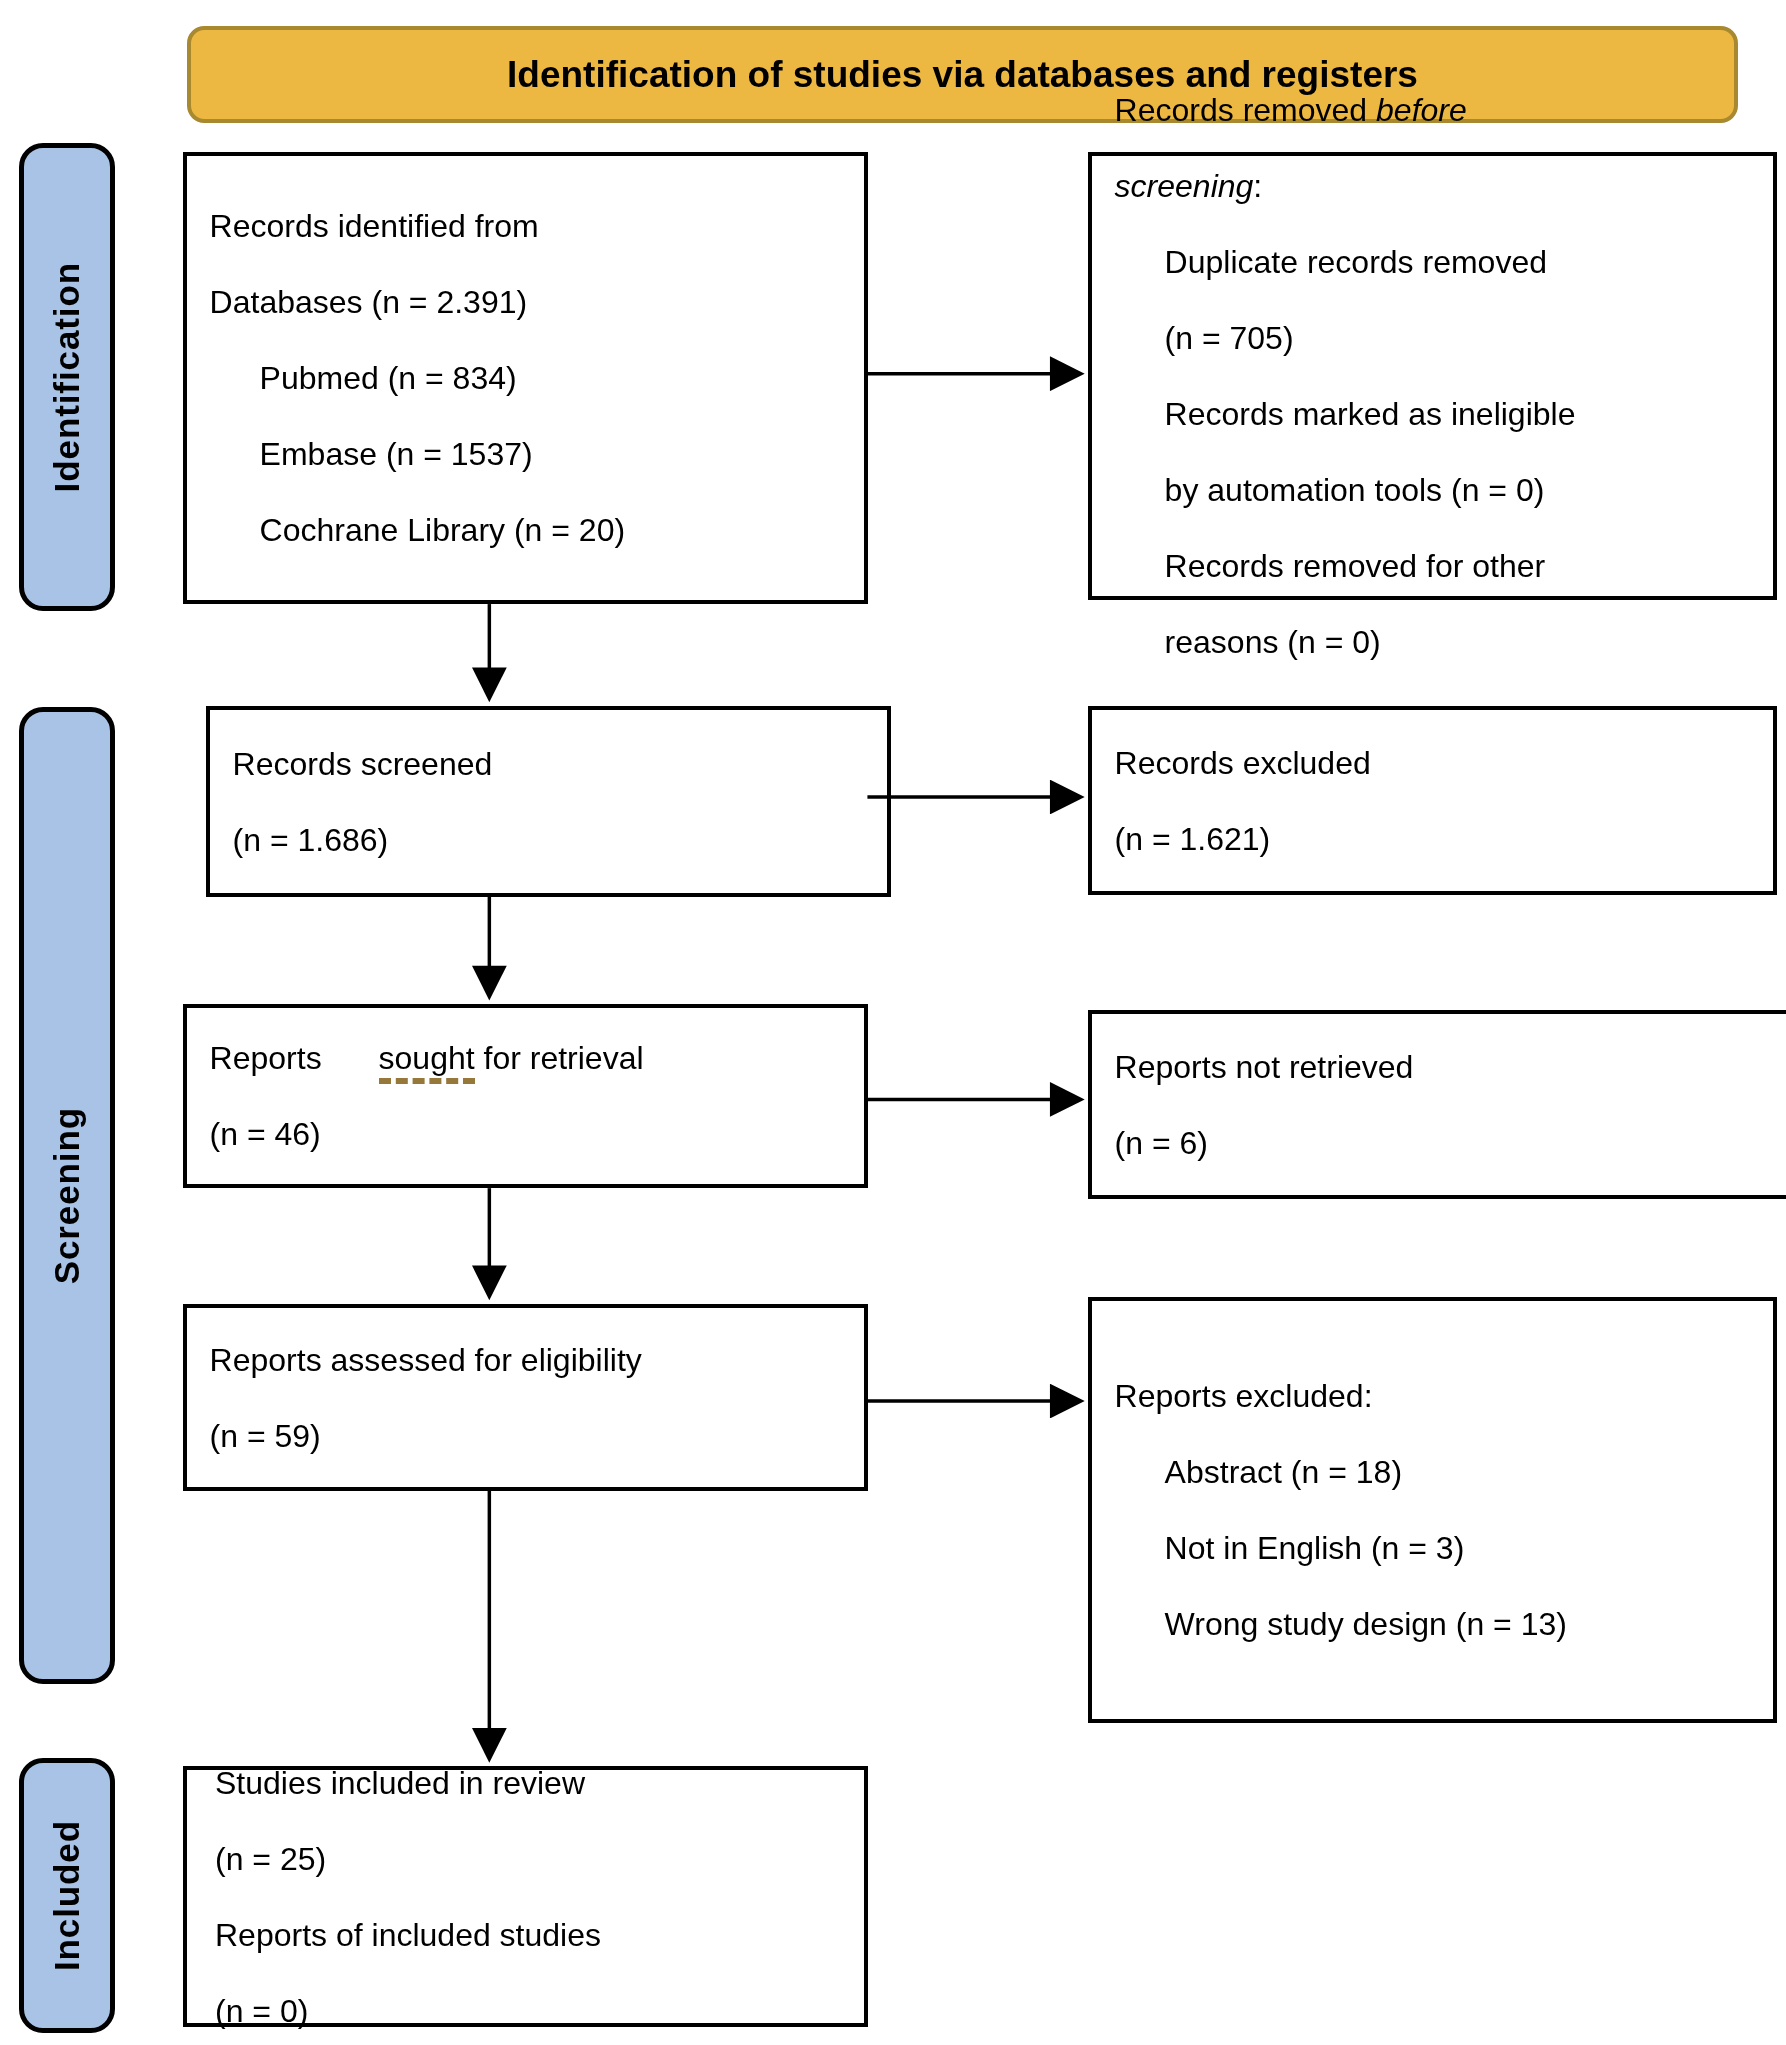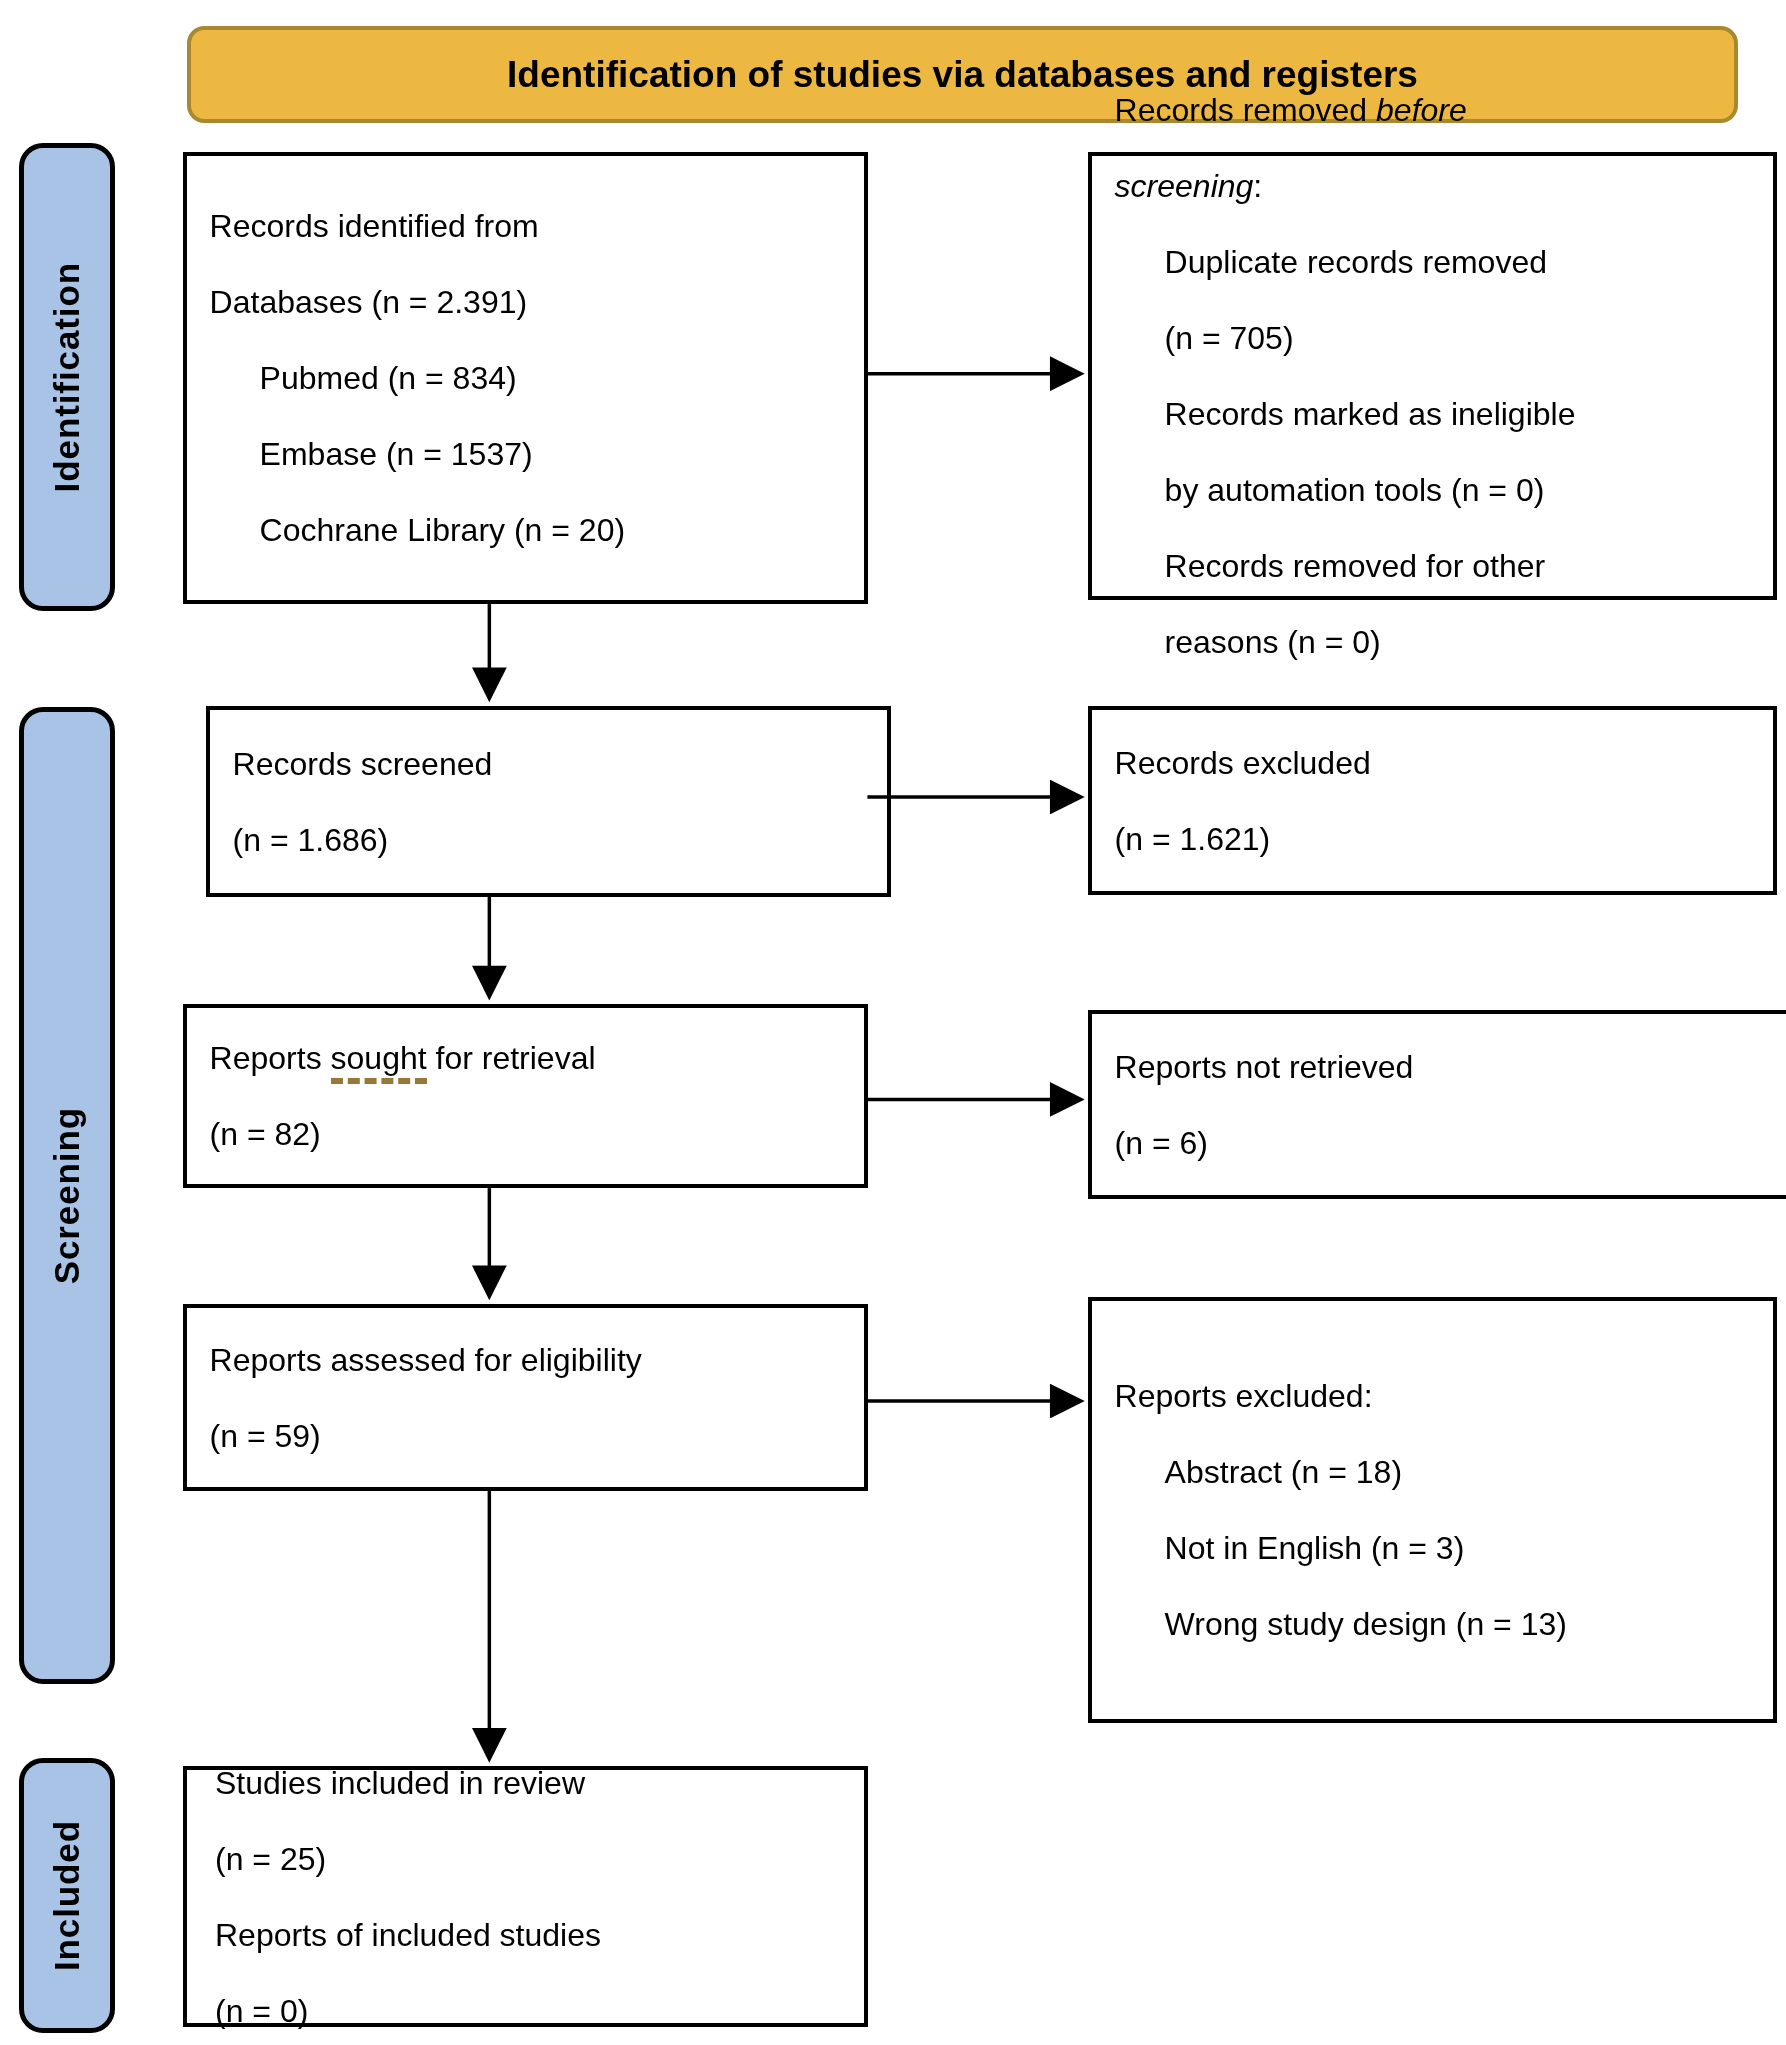--- a/index.html
+++ b/index.html
@@ -30,21 +30,21 @@
     writing-mode:vertical-rl;transform:rotate(180deg);
     font-weight:bold;font-size:35px;letter-spacing:0.9px;
   }
   .box{
     position:absolute;background:#ffffff;border:4.3px solid var(--box-border);
     box-sizing:border-box;display:flex;flex-direction:column;justify-content:center;
     font-size:32px;line-height:48px;padding:0 15.6px 0 22.6px;gap:28px;
   }
   .indent{padding-left:50px;}
   .it{font-style:italic;}
-  .dashed-underline{border-bottom:6px dashed var(--underline);padding-bottom:1.7px;}
+  .dashed-underline{border-bottom:6px dashed var(--underline);padding-bottom:1.7px;margin-left:48px;}
   svg.arrows{position:absolute;left:0;top:0;pointer-events:none;}
 </style>
 </head>
 <body>
 
 <div class="canvas">
 
   <div class="banner">
     <span>Identification of studies via databases and registers</span>
   </div>
@@ -71,21 +71,21 @@
     <div>Records screened</div>
     <div>(n = 1.686)</div>
   </div>
 
   <div class="box" style="left:183px;top:1004px;width:685px;height:184px;">
     <div>
       <span>Reports</span>
       <span class="dashed-underline">sought</span>
       <span>for retrieval</span>
     </div>
-    <div>(n = 82)</div>
+    <div>(n = 46)</div>
   </div>
 
   <div class="box" style="left:183px;top:1304px;width:685px;height:187px;">
     <div>Reports assessed for eligibility</div>
     <div>(n = 59)</div>
   </div>
 
   <div class="box" style="left:183px;top:1766px;width:685px;height:261px;padding-left:28px;">
     <div>Studies included in review</div>
     <div>(n = 25)</div>

